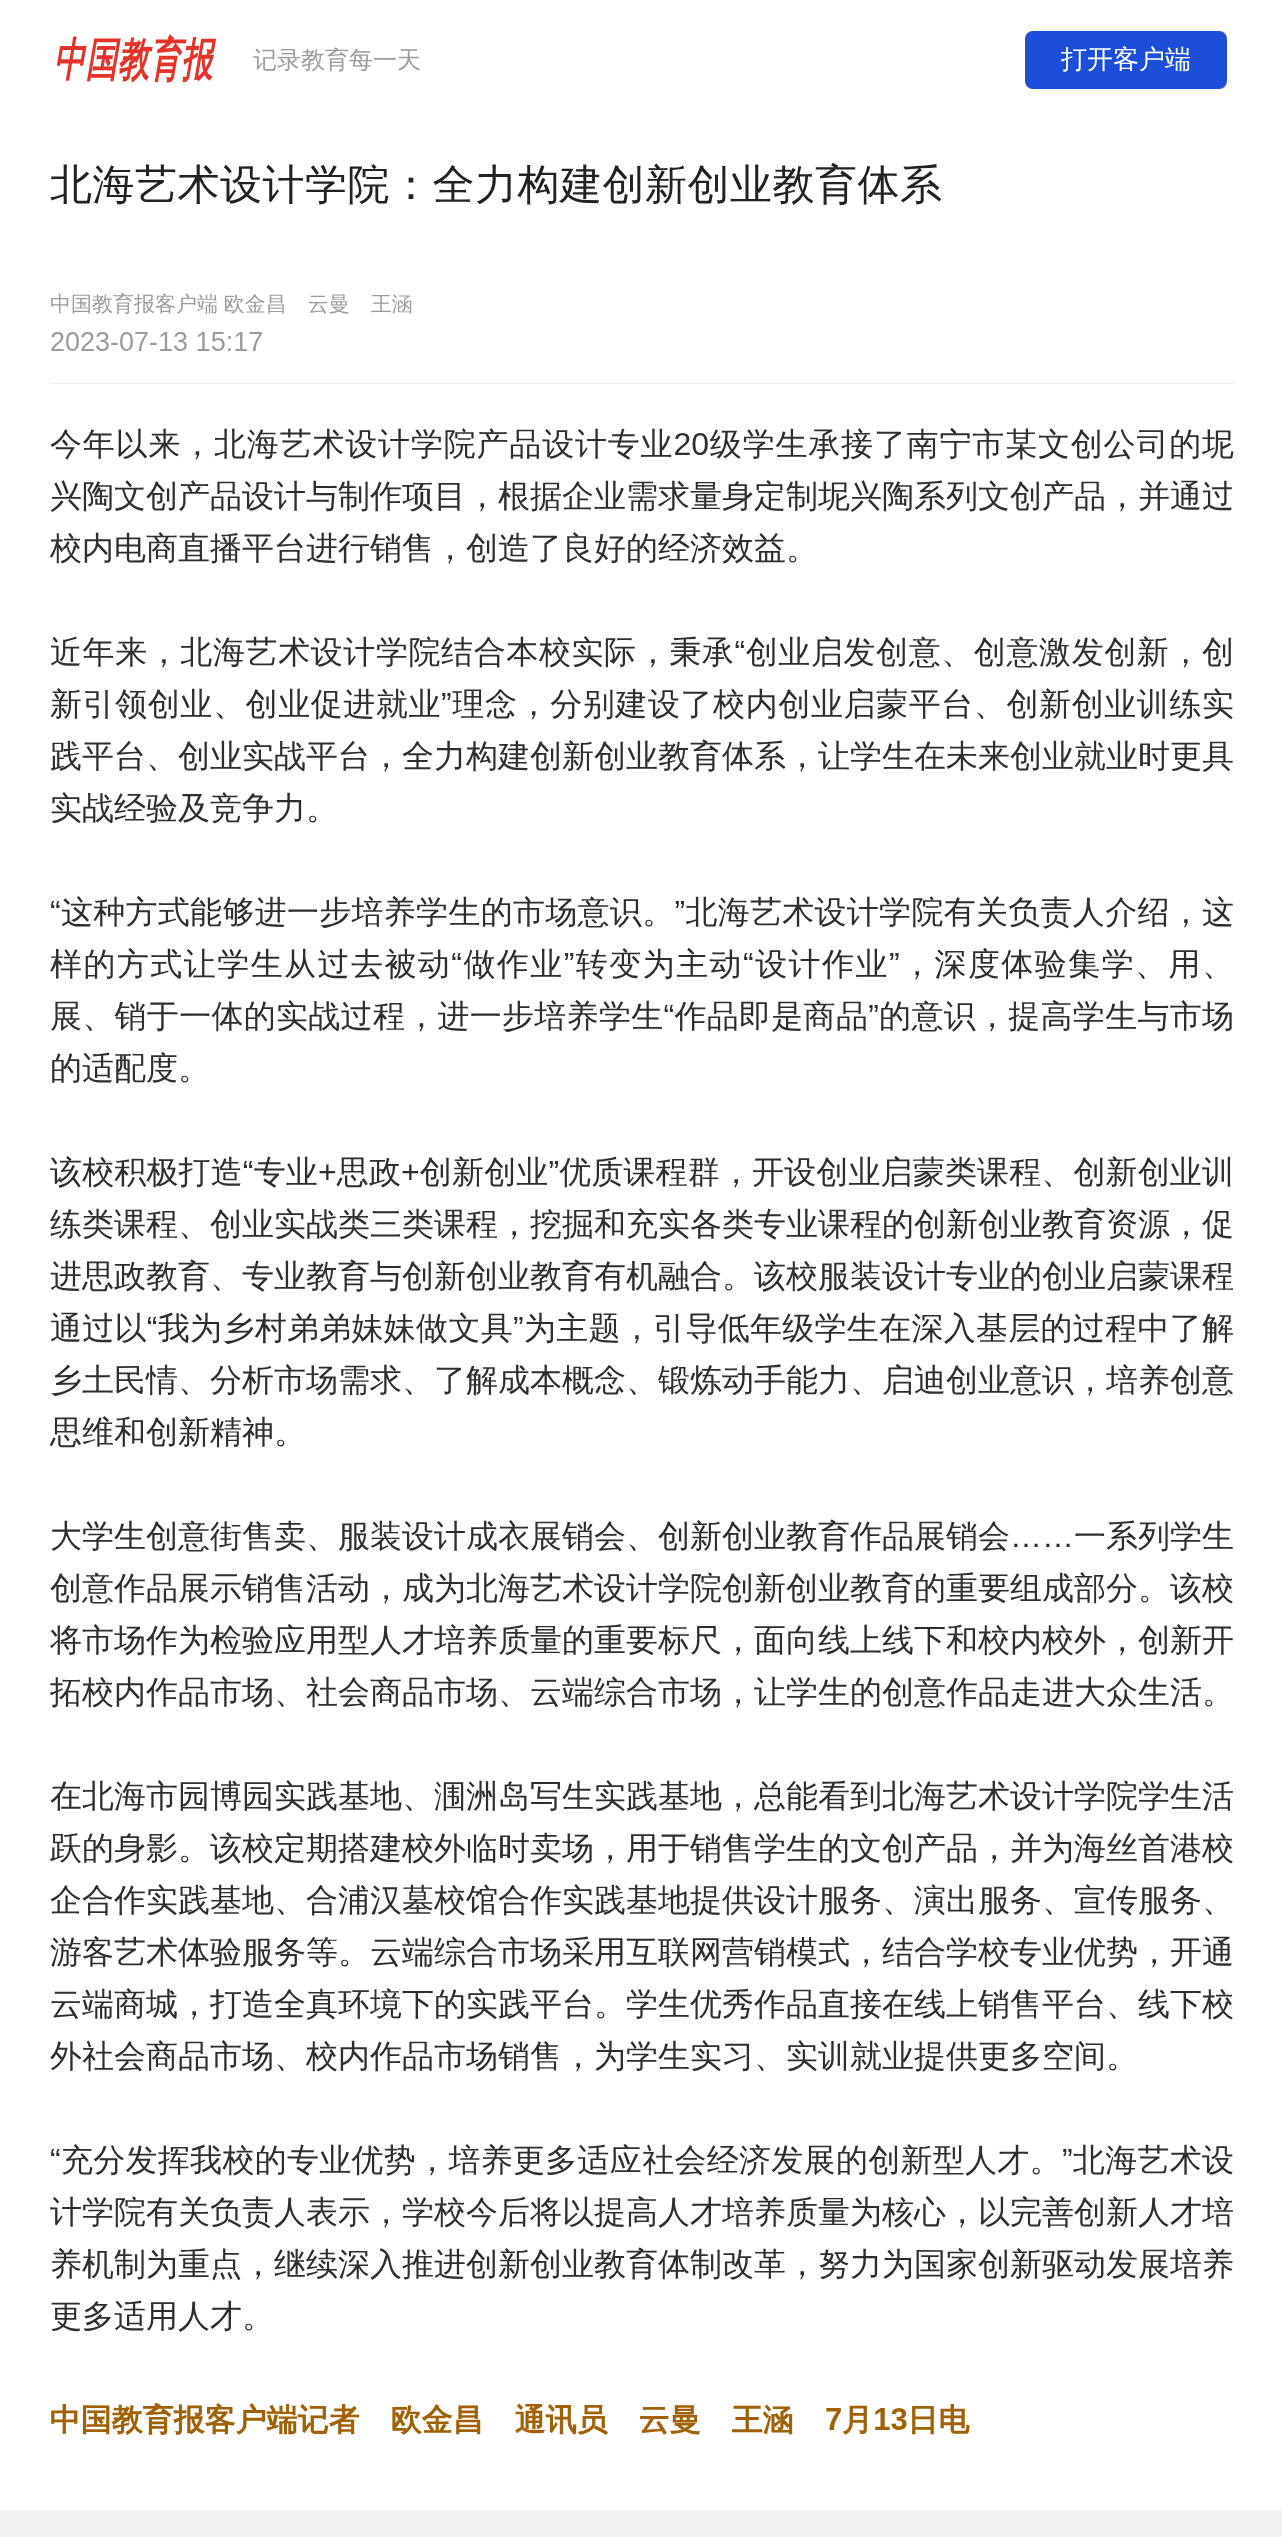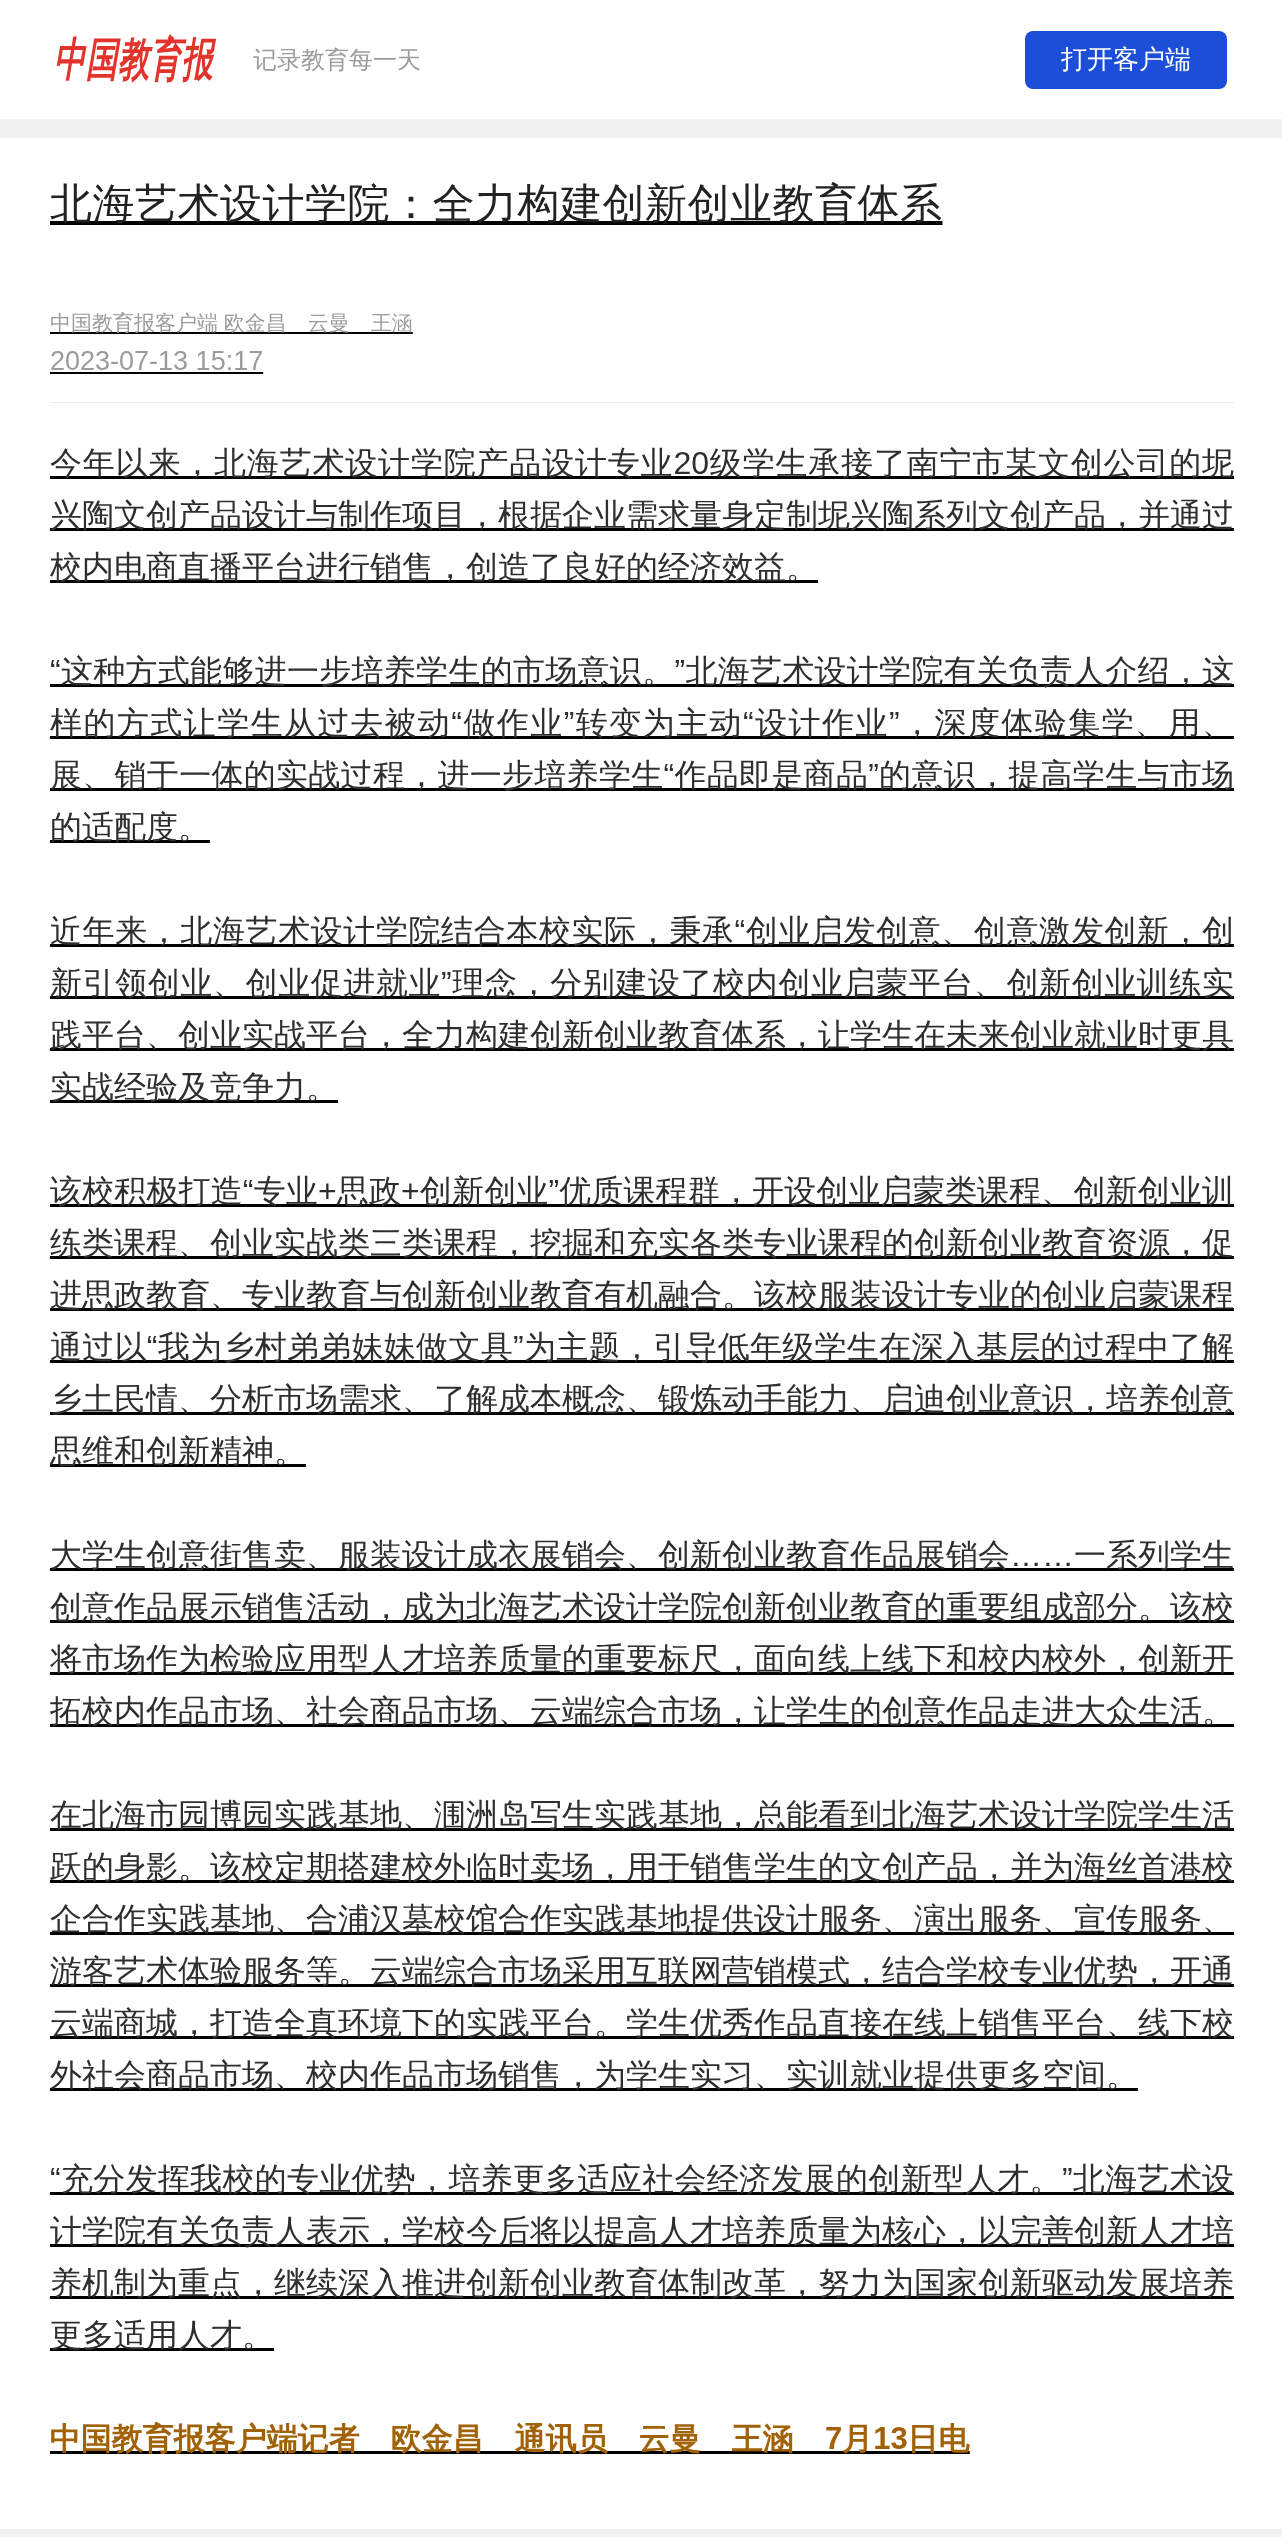--- a/index.html
+++ b/index.html
@@ -49,25 +49,23 @@
     border-radius: 8px;
     height: 58px;
     padding: 0 36px;
     font-size: 26px;
     font-family: Liberation Serif, serif;
     cursor: pointer;
     white-space: nowrap;
   }
   
   main.article-card {
-    margin-top: 19px;
     background: #ffffff;
     padding: 38px 48px 68px 50px;
     box-sizing: border-box;
-    text-decoration: underline;
   }
   h1.article-title {
     margin: 0;
     font-size: 42px;
     line-height: 56px;
     font-weight: 400;
     color: #222222;
     letter-spacing: 0.5px;
   }
   .byline {
@@ -122,22 +120,22 @@
     <h1 class="article-title">北海艺术设计学院：全力构建创新创业教育体系</h1>
 
     <div class="byline">中国教育报客户端 欧金昌　云曼　王涵</div>
 
     <div class="publish-time">2023-07-13 15:17</div>
 
     <hr class="divider">
 
     <div class="article-body">
         <p>今年以来，北海艺术设计学院产品设计专业20级学生承接了南宁市某文创公司的坭兴陶文创产品设计与制作项目，根据企业需求量身定制坭兴陶系列文创产品，并通过校内电商直播平台进行销售，创造了良好的经济效益。</p>
+        <p>近年来，北海艺术设计学院结合本校实际，秉承“创业启发创意、创意激发创新，创新引领创业、创业促进就业”理念，分别建设了校内创业启蒙平台、创新创业训练实践平台、创业实战平台，全力构建创新创业教育体系，让学生在未来创业就业时更具实战经验及竞争力。</p>
         <p>“这种方式能够进一步培养学生的市场意识。”北海艺术设计学院有关负责人介绍，这样的方式让学生从过去被动“做作业”转变为主动“设计作业”，深度体验集学、用、展、销于一体的实战过程，进一步培养学生“作品即是商品”的意识，提高学生与市场的适配度。</p>
-        <p>近年来，北海艺术设计学院结合本校实际，秉承“创业启发创意、创意激发创新，创新引领创业、创业促进就业”理念，分别建设了校内创业启蒙平台、创新创业训练实践平台、创业实战平台，全力构建创新创业教育体系，让学生在未来创业就业时更具实战经验及竞争力。</p>
         <p>该校积极打造“专业+思政+创新创业”优质课程群，开设创业启蒙类课程、创新创业训练类课程、创业实战类三类课程，挖掘和充实各类专业课程的创新创业教育资源，促进思政教育、专业教育与创新创业教育有机融合。该校服装设计专业的创业启蒙课程通过以“我为乡村弟弟妹妹做文具”为主题，引导低年级学生在深入基层的过程中了解乡土民情、分析市场需求、了解成本概念、锻炼动手能力、启迪创业意识，培养创意思维和创新精神。</p>
         <p>大学生创意街售卖、服装设计成衣展销会、创新创业教育作品展销会……一系列学生创意作品展示销售活动，成为北海艺术设计学院创新创业教育的重要组成部分。该校将市场作为检验应用型人才培养质量的重要标尺，面向线上线下和校内校外，创新开拓校内作品市场、社会商品市场、云端综合市场，让学生的创意作品走进大众生活。</p>
         <p>在北海市园博园实践基地、涠洲岛写生实践基地，总能看到北海艺术设计学院学生活跃的身影。该校定期搭建校外临时卖场，用于销售学生的文创产品，并为海丝首港校企合作实践基地、合浦汉墓校馆合作实践基地提供设计服务、演出服务、宣传服务、游客艺术体验服务等。云端综合市场采用互联网营销模式，结合学校专业优势，开通云端商城，打造全真环境下的实践平台。学生优秀作品直接在线上销售平台、线下校外社会商品市场、校内作品市场销售，为学生实习、实训就业提供更多空间。</p>
         <p>“充分发挥我校的专业优势，培养更多适应社会经济发展的创新型人才。”北海艺术设计学院有关负责人表示，学校今后将以提高人才培养质量为核心，以完善创新人才培养机制为重点，继续深入推进创新创业教育体制改革，努力为国家创新驱动发展培养更多适用人才。</p>
       </div>
 
     <div class="footer-byline">中国教育报客户端记者　欧金昌　通讯员　云曼　王涵　7月13日电</div>
   </main>
 
 </div>

